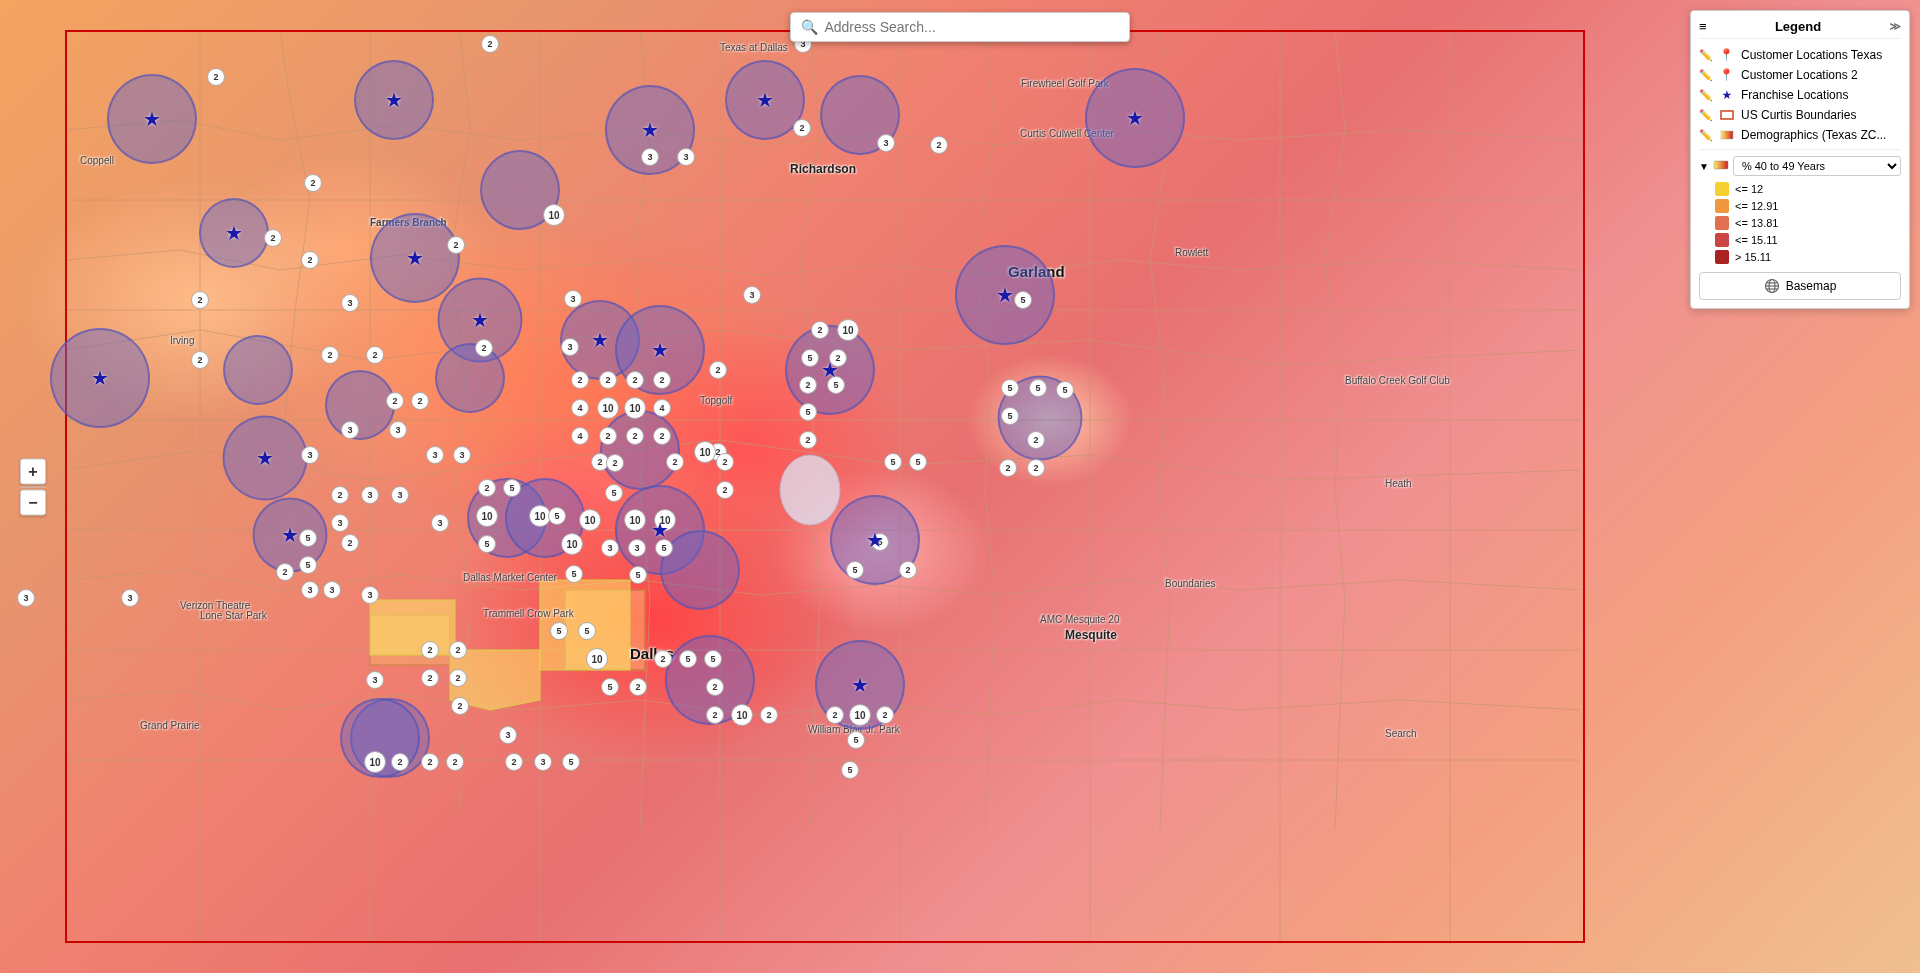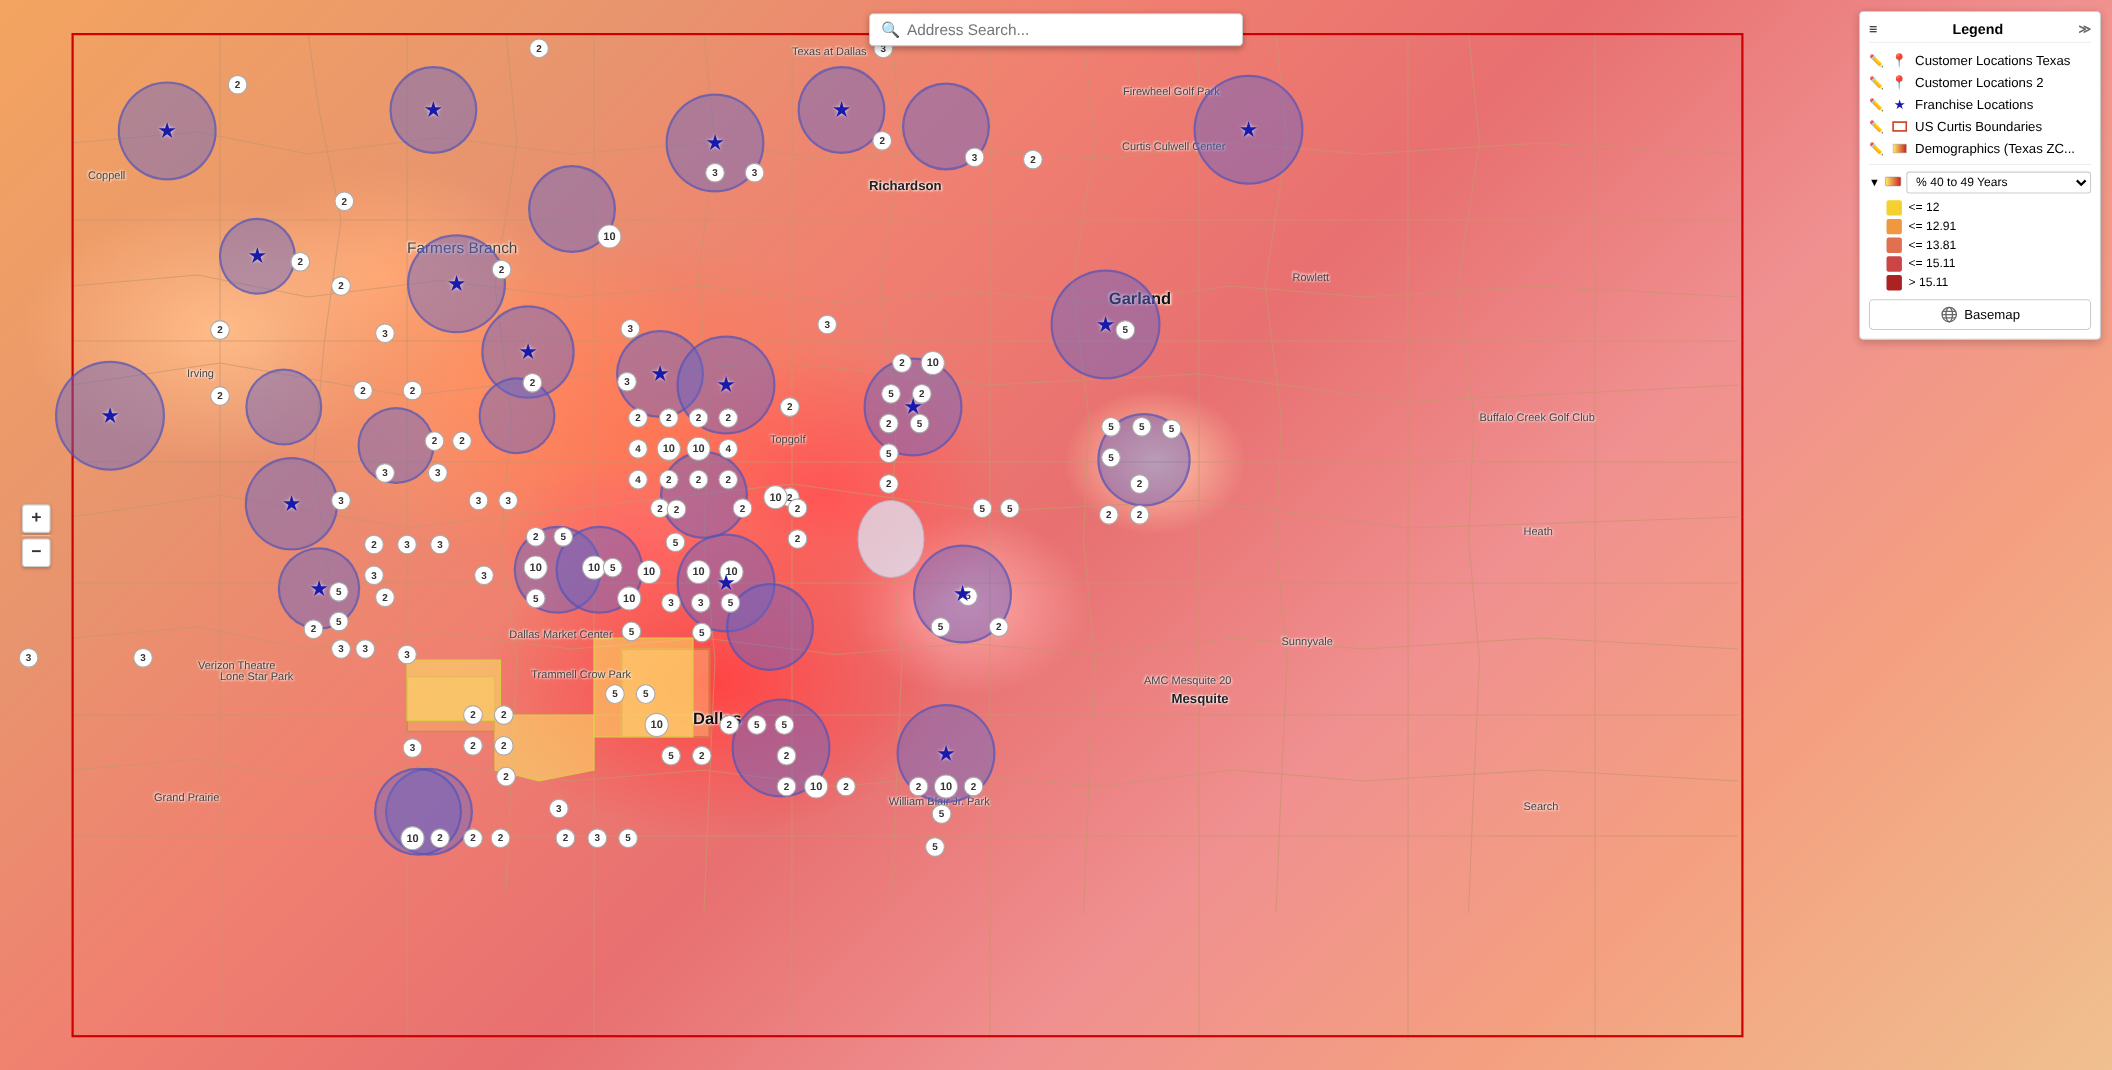--- a/index.html
+++ b/index.html
@@ -673,26 +673,26 @@
       <div class="star-marker" style="left: 875px; top: 540px;">★</div>
       <div class="star-marker" style="left: 1005px; top: 295px;">★</div>
       <div class="star-marker" style="left: 860px; top: 685px;">★</div>
     </div>
 
   <div id="labels-layer">
       <div style="left: 1008px; top: 263px; position: absolute; pointer-events: none; z-index: 25; text-shadow: rgba(255, 255, 255, 0.9) 1px 1px 2px, rgba(255, 255, 255, 0.9) -1px -1px 2px; white-space: nowrap; font-size: 15px; font-weight: 700; color: rgb(17, 17, 17);">Garland</div>
       <div style="left: 790px; top: 162px; position: absolute; pointer-events: none; z-index: 25; text-shadow: rgba(255, 255, 255, 0.9) 1px 1px 2px, rgba(255, 255, 255, 0.9) -1px -1px 2px; white-space: nowrap; font-size: 12px; font-weight: 600; color: rgb(34, 34, 34);">Richardson</div>
       <div style="left: 80px; top: 155px; position: absolute; pointer-events: none; z-index: 25; text-shadow: rgba(255, 255, 255, 0.9) 1px 1px 2px, rgba(255, 255, 255, 0.9) -1px -1px 2px; white-space: nowrap; font-size: 10px; font-weight: 400; color: rgb(68, 68, 68);">Coppell</div>
       <div style="left: 170px; top: 335px; position: absolute; pointer-events: none; z-index: 25; text-shadow: rgba(255, 255, 255, 0.9) 1px 1px 2px, rgba(255, 255, 255, 0.9) -1px -1px 2px; white-space: nowrap; font-size: 10px; font-weight: 400; color: rgb(68, 68, 68);">Irving</div>
-      <div style="left: 370px; top: 217px; position: absolute; pointer-events: none; z-index: 25; text-shadow: rgba(255, 255, 255, 0.9) 1px 1px 2px, rgba(255, 255, 255, 0.9) -1px -1px 2px; white-space: nowrap; font-size: 14px; font-weight: 400; color: rgb(68, 68, 68);">Farmers Branch</div>
+      <div style="left: 370px; top: 217px; position: absolute; pointer-events: none; z-index: 25; text-shadow: rgba(255, 255, 255, 0.9) 1px 1px 2px, rgba(255, 255, 255, 0.9) -1px -1px 2px; white-space: nowrap; font-size: 10px; font-weight: 700; color: rgb(68, 68, 68);">Farmers Branch</div>
       <div style="left: 630px; top: 645px; position: absolute; pointer-events: none; z-index: 25; text-shadow: rgba(255, 255, 255, 0.9) 1px 1px 2px, rgba(255, 255, 255, 0.9) -1px -1px 2px; white-space: nowrap; font-size: 15px; font-weight: 700; color: rgb(17, 17, 17);">Dallas</div>
       <div style="left: 1175px; top: 247px; position: absolute; pointer-events: none; z-index: 25; text-shadow: rgba(255, 255, 255, 0.9) 1px 1px 2px, rgba(255, 255, 255, 0.9) -1px -1px 2px; white-space: nowrap; font-size: 10px; font-weight: 400; color: rgb(68, 68, 68);">Rowlett</div>
       <div style="left: 1065px; top: 628px; position: absolute; pointer-events: none; z-index: 25; text-shadow: rgba(255, 255, 255, 0.9) 1px 1px 2px, rgba(255, 255, 255, 0.9) -1px -1px 2px; white-space: nowrap; font-size: 12px; font-weight: 600; color: rgb(34, 34, 34);">Mesquite</div>
       <div style="left: 140px; top: 720px; position: absolute; pointer-events: none; z-index: 25; text-shadow: rgba(255, 255, 255, 0.9) 1px 1px 2px, rgba(255, 255, 255, 0.9) -1px -1px 2px; white-space: nowrap; font-size: 10px; font-weight: 400; color: rgb(68, 68, 68);">Grand Prairie</div>
-      <div style="left: 1165px; top: 578px; position: absolute; pointer-events: none; z-index: 25; text-shadow: rgba(255, 255, 255, 0.9) 1px 1px 2px, rgba(255, 255, 255, 0.9) -1px -1px 2px; white-space: nowrap; font-size: 10px; font-weight: 400; color: rgb(68, 68, 68);">Sunnyvale</div>
+      <div style="left: 1165px; top: 578px; position: absolute; pointer-events: none; z-index: 25; text-shadow: rgba(255, 255, 255, 0.9) 1px 1px 2px, rgba(255, 255, 255, 0.9) -1px -1px 2px; white-space: nowrap; font-size: 10px; font-weight: 400; color: rgb(68, 68, 68);">Boundaries</div>
       <div style="left: 1385px; top: 478px; position: absolute; pointer-events: none; z-index: 25; text-shadow: rgba(255, 255, 255, 0.9) 1px 1px 2px, rgba(255, 255, 255, 0.9) -1px -1px 2px; white-space: nowrap; font-size: 10px; font-weight: 400; color: rgb(68, 68, 68);">Heath</div>
       <div style="left: 1385px; top: 728px; position: absolute; pointer-events: none; z-index: 25; text-shadow: rgba(255, 255, 255, 0.9) 1px 1px 2px, rgba(255, 255, 255, 0.9) -1px -1px 2px; white-space: nowrap; font-size: 10px; font-weight: 400; color: rgb(68, 68, 68);">Search</div>
       <div style="left: 720px; top: 42px; position: absolute; pointer-events: none; z-index: 25; text-shadow: rgba(255, 255, 255, 0.9) 1px 1px 2px, rgba(255, 255, 255, 0.9) -1px -1px 2px; white-space: nowrap; font-size: 10px; font-weight: 400; color: rgb(68, 68, 68);">Texas at Dallas</div>
       <div style="left: 990px; top: 78px; position: absolute; pointer-events: none; z-index: 25; text-shadow: rgba(255, 255, 255, 0.9) 1px 1px 2px, rgba(255, 255, 255, 0.9) -1px -1px 2px; white-space: nowrap; font-size: 10px; font-weight: 400; color: rgb(68, 68, 68); margin-left: 31px;">Firewheel Golf Park</div>
       <div style="left: 1345px; top: 375px; position: absolute; pointer-events: none; z-index: 25; text-shadow: rgba(255, 255, 255, 0.9) 1px 1px 2px, rgba(255, 255, 255, 0.9) -1px -1px 2px; white-space: nowrap; font-size: 10px; font-weight: 400; color: rgb(68, 68, 68);">Buffalo Creek Golf Club</div>
       <div style="left: 180px; top: 600px; position: absolute; pointer-events: none; z-index: 25; text-shadow: rgba(255, 255, 255, 0.9) 1px 1px 2px, rgba(255, 255, 255, 0.9) -1px -1px 2px; white-space: nowrap; font-size: 10px; font-weight: 400; color: rgb(68, 68, 68);">Verizon Theatre</div>
       <div style="left: 200px; top: 610px; position: absolute; pointer-events: none; z-index: 25; text-shadow: rgba(255, 255, 255, 0.9) 1px 1px 2px, rgba(255, 255, 255, 0.9) -1px -1px 2px; white-space: nowrap; font-size: 10px; font-weight: 400; color: rgb(68, 68, 68);">Lone Star Park</div>
       <div style="left: 463px; top: 572px; position: absolute; pointer-events: none; z-index: 25; text-shadow: rgba(255, 255, 255, 0.9) 1px 1px 2px, rgba(255, 255, 255, 0.9) -1px -1px 2px; white-space: nowrap; font-size: 10px; font-weight: 400; color: rgb(68, 68, 68);">Dallas Market Center</div>
       <div style="left: 483px; top: 608px; position: absolute; pointer-events: none; z-index: 25; text-shadow: rgba(255, 255, 255, 0.9) 1px 1px 2px, rgba(255, 255, 255, 0.9) -1px -1px 2px; white-space: nowrap; font-size: 10px; font-weight: 400; color: rgb(68, 68, 68);">Trammell Crow Park</div>
       <div style="left: 700px; top: 395px; position: absolute; pointer-events: none; z-index: 25; text-shadow: rgba(255, 255, 255, 0.9) 1px 1px 2px, rgba(255, 255, 255, 0.9) -1px -1px 2px; white-space: nowrap; font-size: 10px; font-weight: 400; color: rgb(68, 68, 68);">Topgolf</div>

